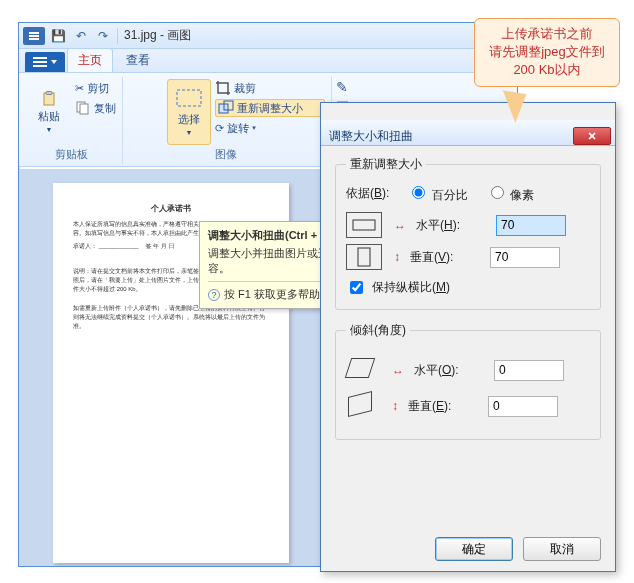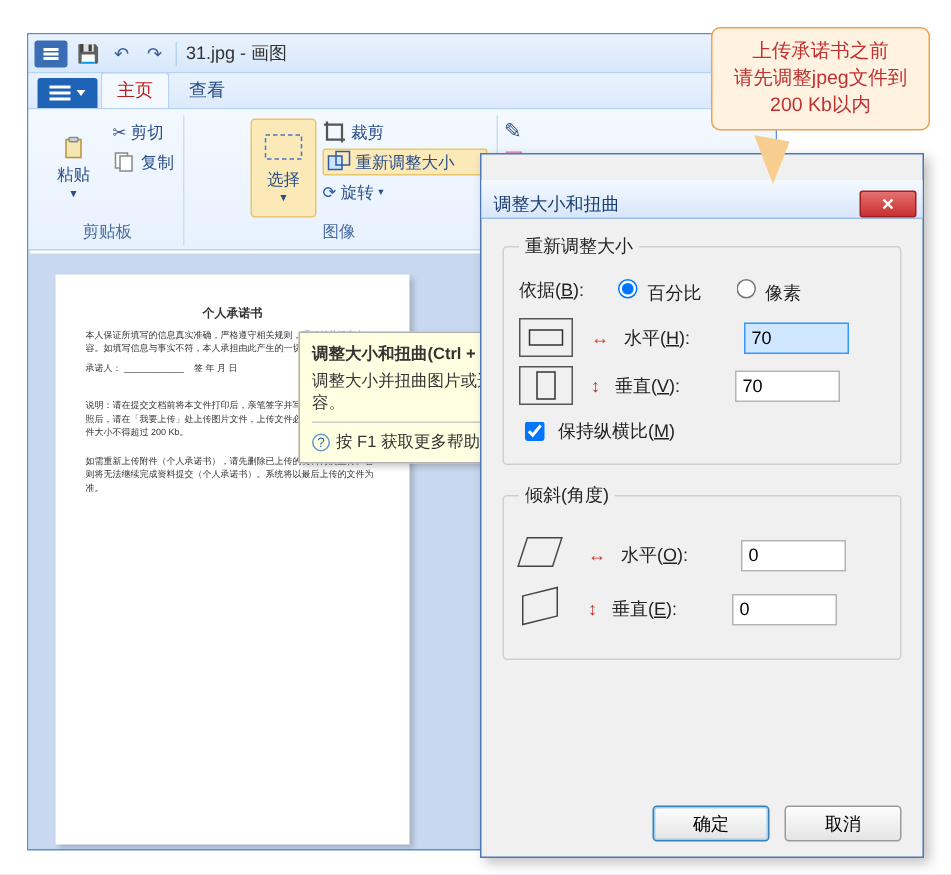--- a/index.html
+++ b/index.html
@@ -47,21 +47,21 @@
   .group { border-right:1px solid #cdddf3; padding:2px 6px 2px 2px; display:flex; flex-direction:column; }
   .group-body { flex:1; display:flex; gap:4px; }
   .group-label { font-size:11px; color:#4a6ea0; text-align:center; padding-top:2px;}
   .big-btn { display:flex; flex-direction:column; align-items:center; justify-content:center; width:44px; gap:2px; font-size:11px; color:#2a4e88;}
   .big-btn.selected { background:#fce9b8; border:1px solid #e9c56b; border-radius:3px;margin-left:40px;}
   .mini-col { display:flex; flex-direction:column; gap:2px; font-size:11px; color:#2a4e88; }
   .mini-row { display:flex; align-items:center; gap:3px; height:18px;}
   .mini-row.sel { background:#fce9b8; border:1px solid #e9c56b; border-radius:2px; padding:0 2px;}
   .icon-box { width:16px;height:16px;display:inline-block;}
   .canvas-area { position:absolute; top:146px; left:0; right:0; bottom:0; background:#c8d8ee; overflow:hidden;}
-  .doc { position:absolute; left:18px; top:14px; width:236px; height:380px; background:#fff; box-shadow:2px 2px 4px rgba(0,0,0,.2); padding:18px 20px; font-size:6px; color:#333;}
+  .doc { position:absolute; left:34px; top:14px; width:236px; height:380px; background:#fff; box-shadow:2px 2px 4px rgba(0,0,0,.2); padding:18px 20px; font-size:6px; color:#333;}
   .doc h4{text-align:center;font-size:8px;margin:2px 0 6px;font-weight:bold;}
   .doc p{margin:2px 0;line-height:1.5;}
   .doc .sig{margin-top:4px;font-size:6px;}
 
   .tooltip {
     position:absolute; left:180px; top:198px; width:180px; background:#ffffe1; border:1px solid #b0b0b0;
     padding:6px 8px; font-size:11px; color:#333; box-shadow:2px 2px 4px rgba(0,0,0,.2); z-index:5;
   }
   .tooltip b{display:block;margin-bottom:3px;}
   .tooltip-sep{height:1px;background:#ccc;margin:5px 0;}

